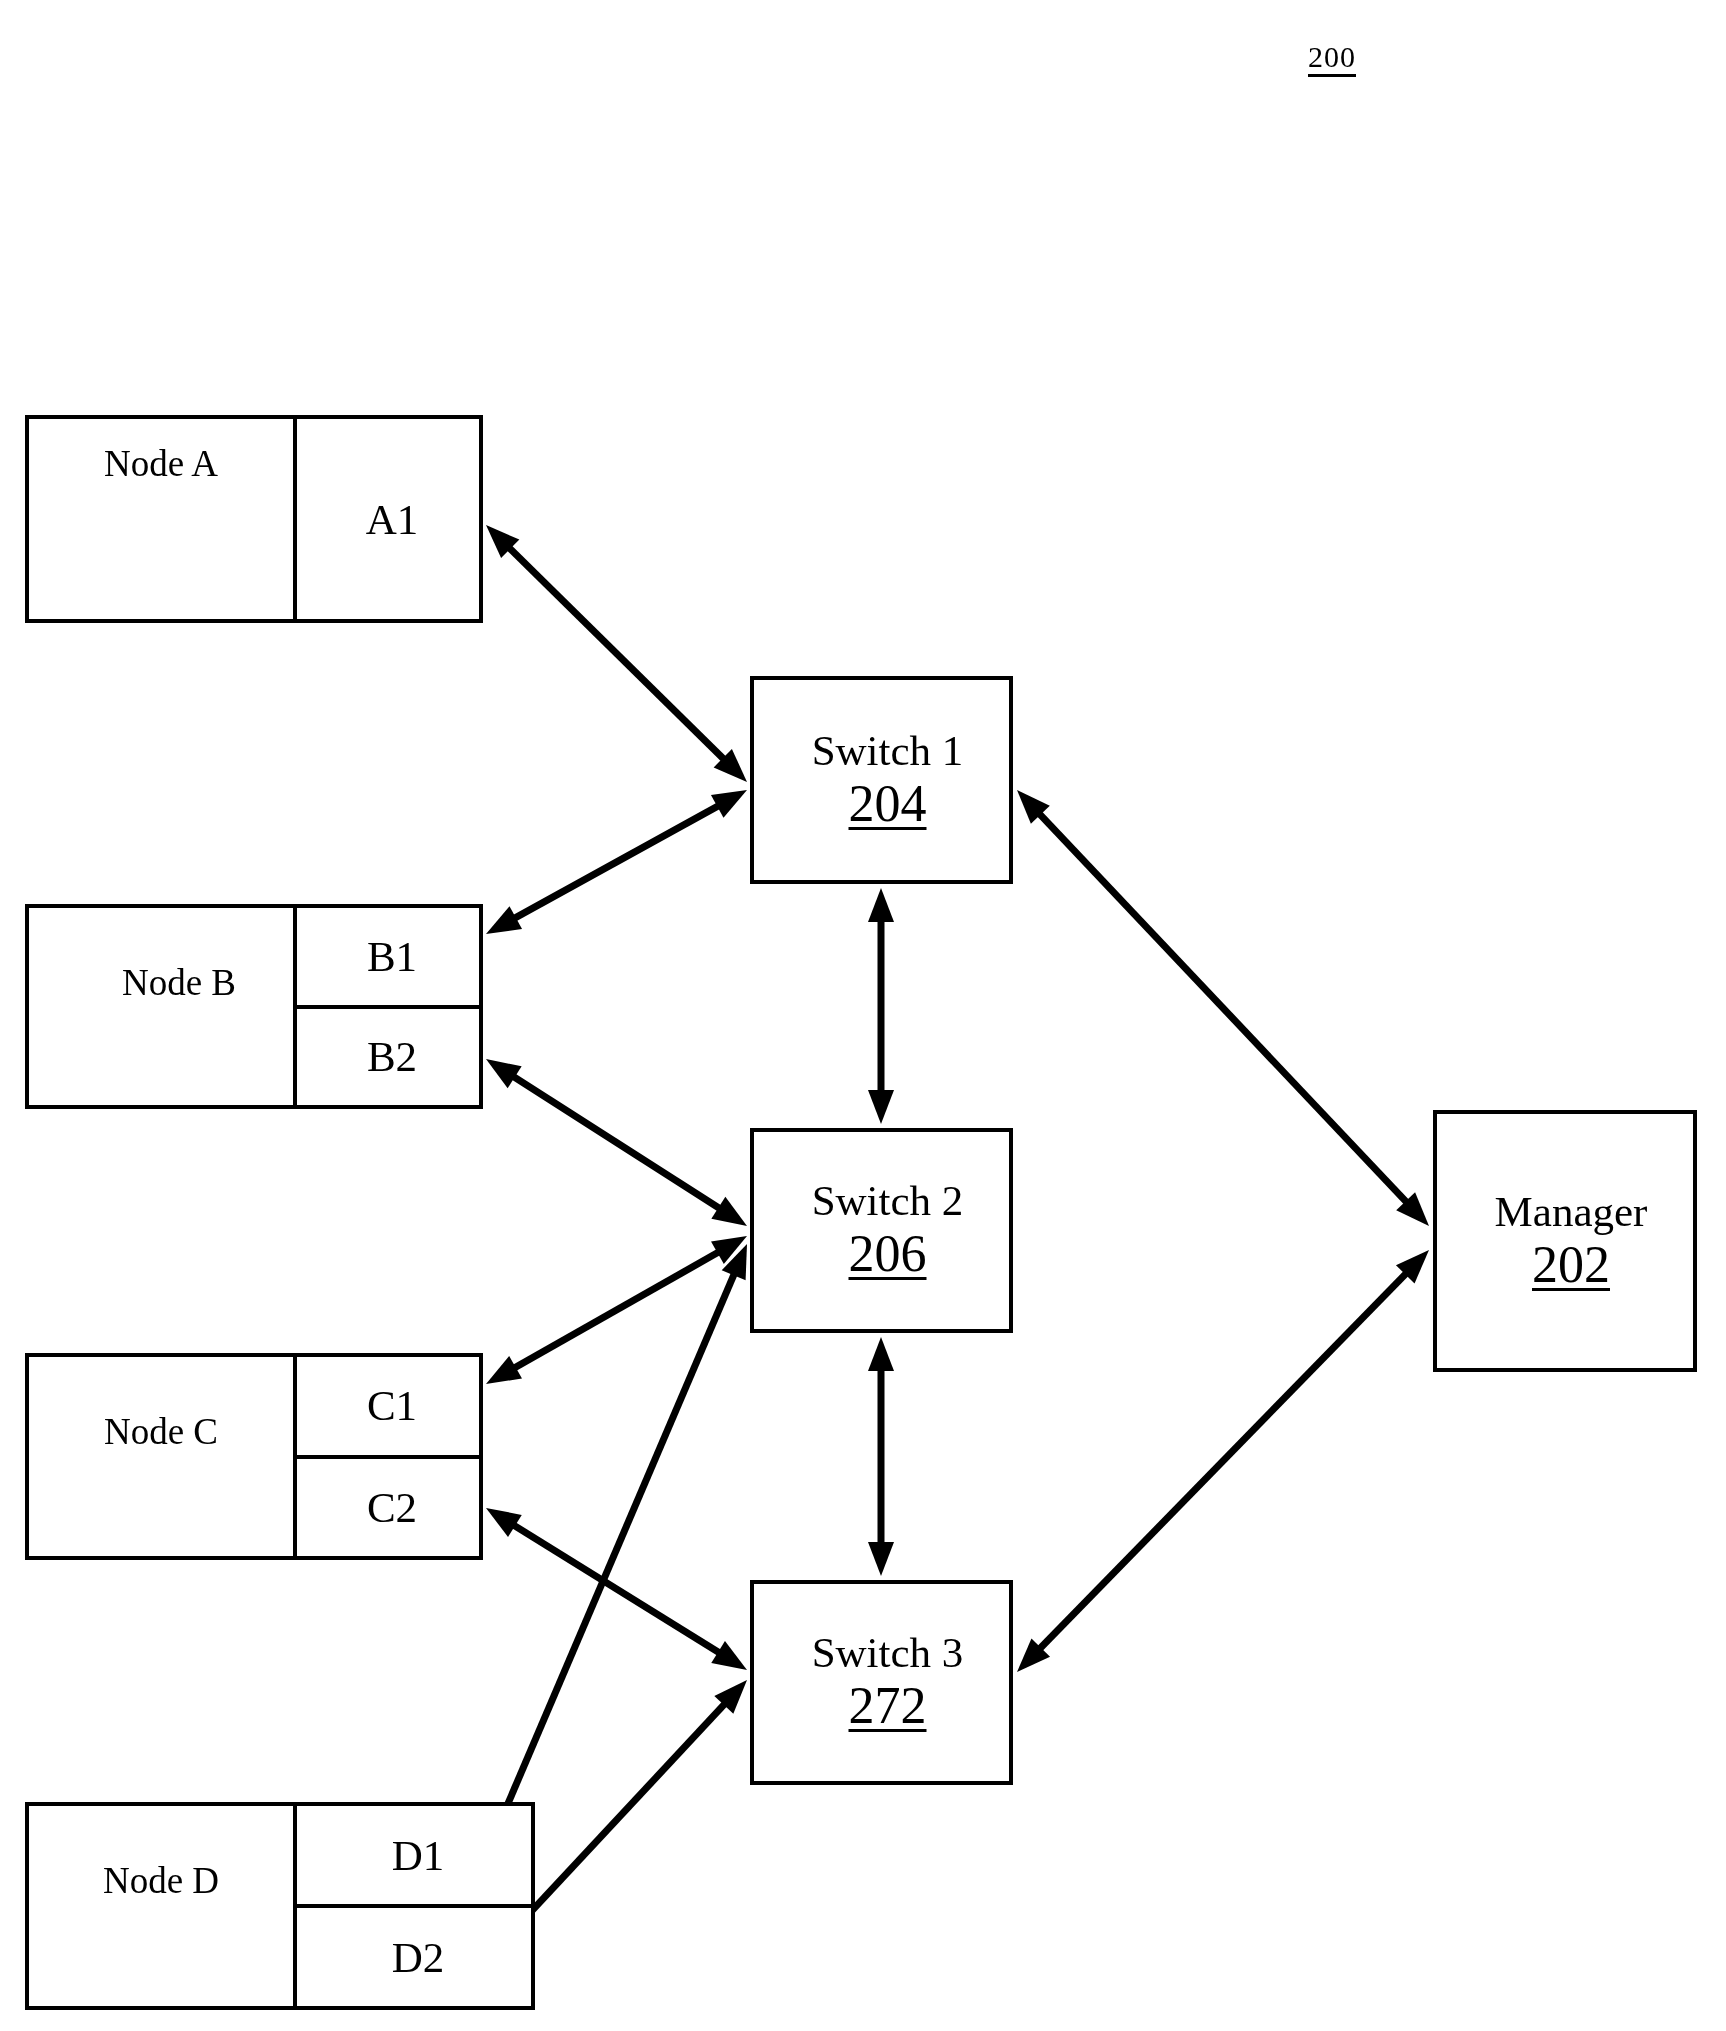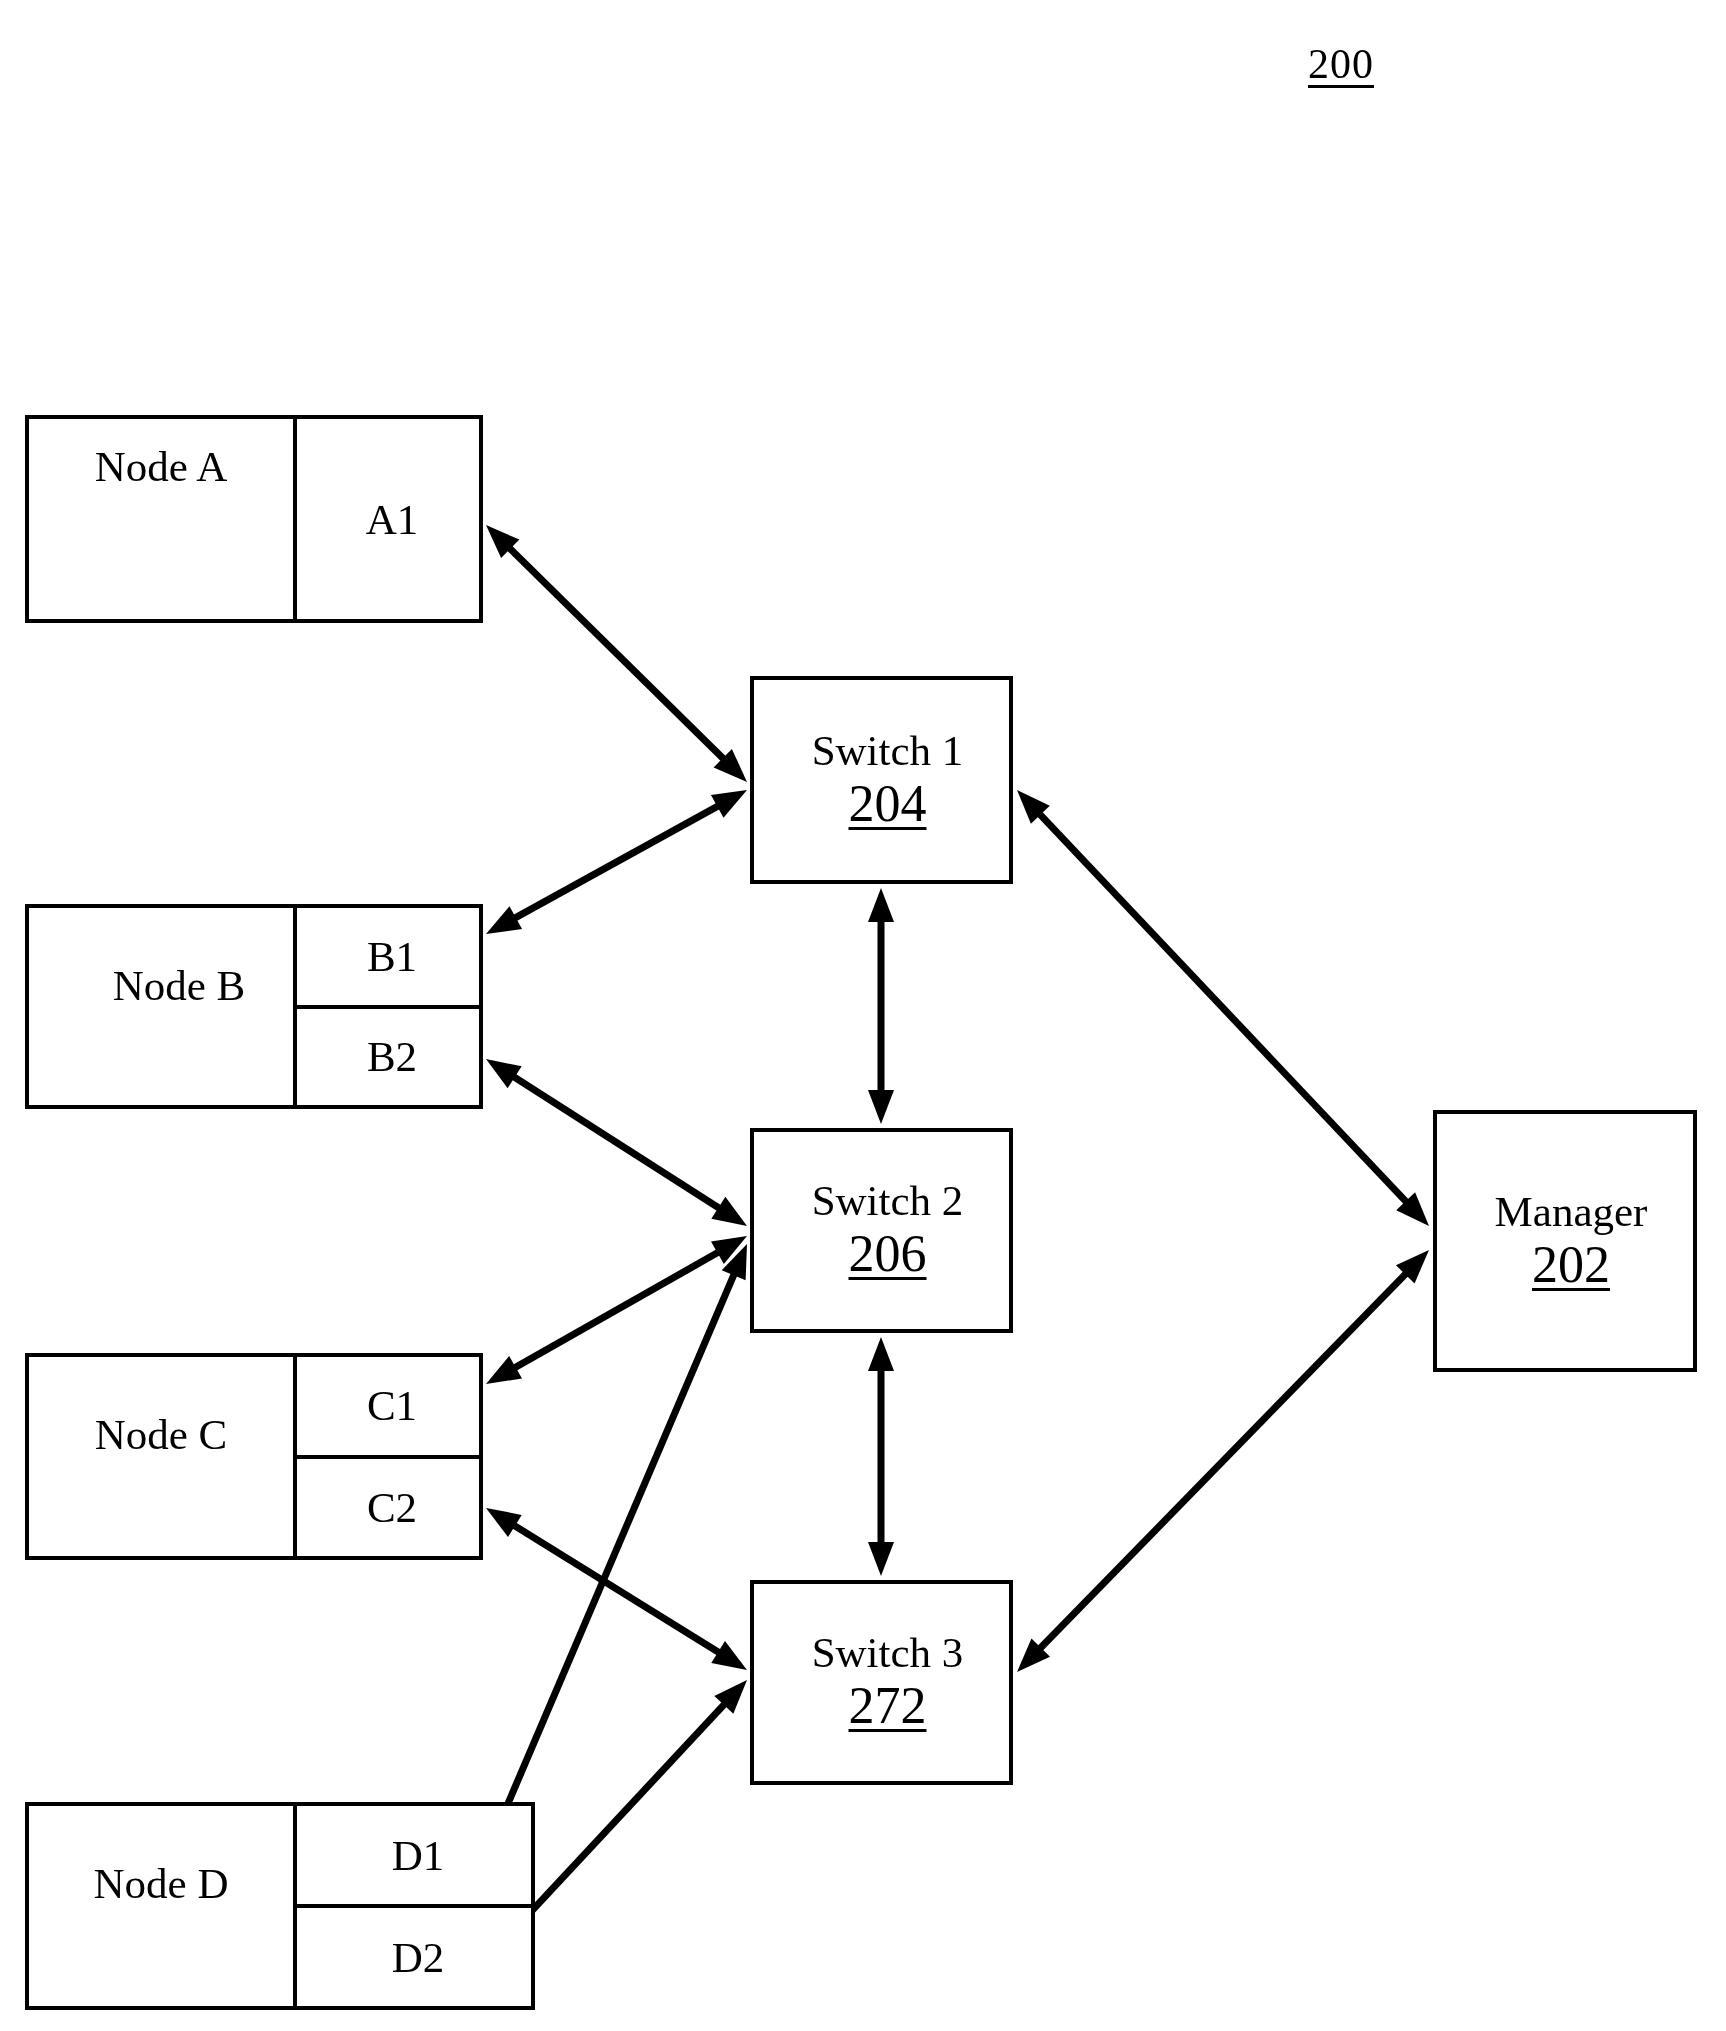--- a/index.html
+++ b/index.html
@@ -21,21 +21,21 @@
   #wires {
     position: absolute;
     left: 0;
     top: 0;
     width: 1726px;
     height: 2031px;
     pointer-events: none;
   }
   .fig-number {
     position: absolute;
-    font-size: 42px;
+    font-size: 30px;
     text-decoration: underline;
     text-underline-offset: 7px;
     text-decoration-thickness: 3px;
     letter-spacing: 1px;
     white-space: nowrap;
   }
   .node-box {
     position: absolute;
     box-sizing: border-box;
     border: 4px solid #000;
@@ -46,21 +46,21 @@
   }
   .node-name-cell {
     box-sizing: border-box;
     border-right: 4px solid #000;
     display: flex;
     align-items: flex-start;
     justify-content: center;
     flex: 0 0 auto;
   }
   .node-name-cell .txt {
-    font-size: 43px;
+    font-size: 37px;
     line-height: 1;
     white-space: nowrap;
   }
   .ports-col {
     flex: 1 1 auto;
     display: flex;
     flex-direction: column;
   }
   .port-cell {
     box-sizing: border-box;

